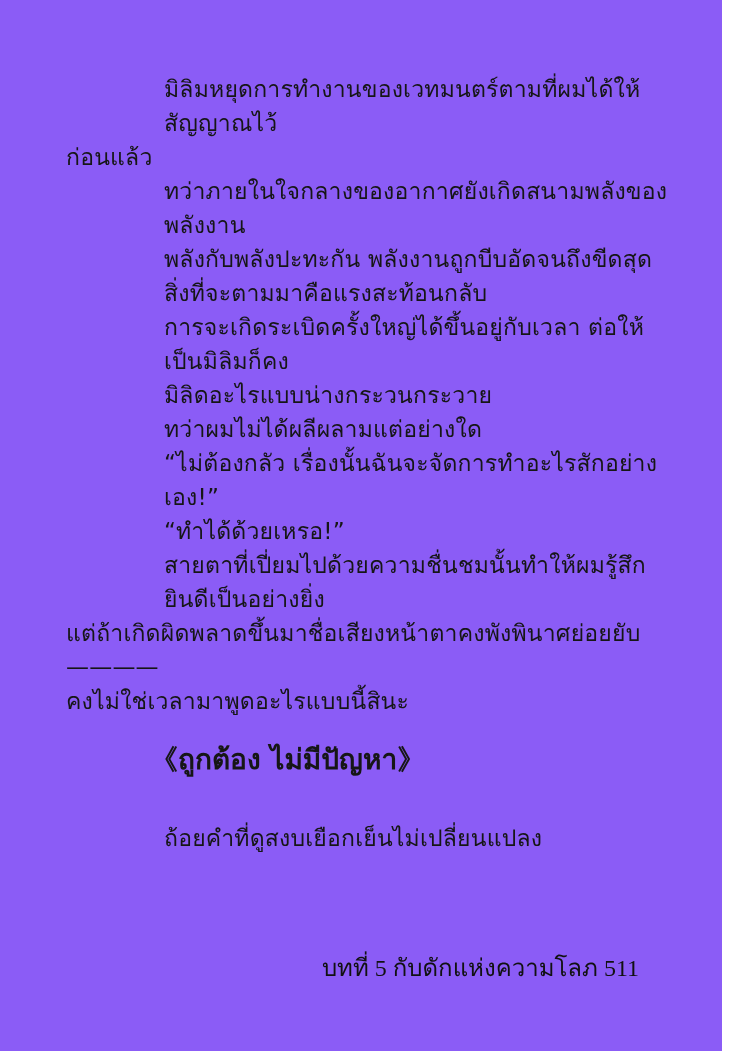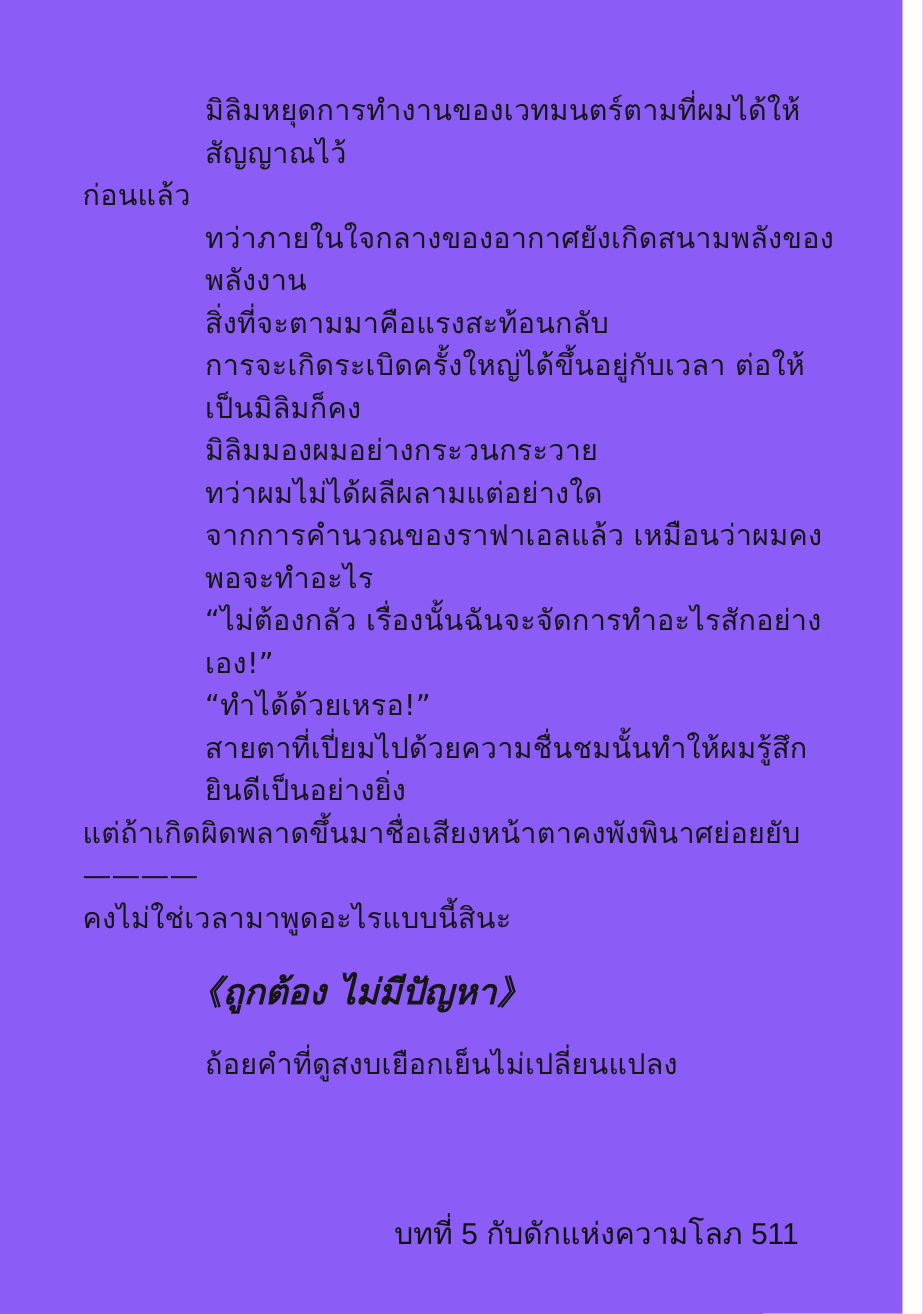--- a/index.html
+++ b/index.html
@@ -26,55 +26,54 @@
   .line {
     line-height: 34px;
     white-space: pre-wrap;
     letter-spacing: 0.2px;
   }
   .indent { padding-left: 98px; }
   .italic { }
   .block-b .line { line-height: 36px; }
   .heading {
     margin-top: 22px;
-    margin-bottom: 20px;
+    margin-bottom: 40px;
     padding-left: 84px;
     font-family: "DejaVu Serif", "Liberation Serif", serif;
     font-weight: bold;
-    font-style: italic;
     font-size: 28px;
     line-height: 40px;
     white-space: pre-wrap;
   }
   .footer {
     position: absolute;
-    top: 972px;
+    top: 952px;
     right: 83px;
-    font-family: Liberation Sans, sans-serif;
+    font-family: Liberation Serif, serif;
     font-size: 24px;
     line-height: 32px;
     color: #111111;
     white-space: pre-wrap;
   }
 </style>
 </head>
 <body>
 
 <div class="page">
 
   <div class="textblock">
 
     <div class="line indent">มิลิมหยุดการทำงานของเวทมนตร์ตามที่ผมได้ให้สัญญาณไว้</div>
     <div class="line">ก่อนแล้ว</div>
     <div class="line indent">ทว่าภายในใจกลางของอากาศยังเกิดสนามพลังของพลังงาน</div>
+    <div class="line indent">พลังกับพลังปะทะกัน พลังงานถูกบีบอัดจนถึงขีดสุด</div>
     <div class="line indent">สิ่งที่จะตามมาคือแรงสะท้อนกลับ</div>
     <div class="line indent">การจะเกิดระเบิดครั้งใหญ่ได้ขึ้นอยู่กับเวลา ต่อให้เป็นมิลิมก็คง</div>
-    <div class="line indent">มิลิมมองผมอย่างกระวนกระวาย</div>
+    <div class="line indent">มิลิดอะไรแบบน่างกระวนกระวาย</div>
     <div class="line indent">ทว่าผมไม่ได้ผลีผลามแต่อย่างใด</div>
-    <div class="line indent">จากการคำนวณของราฟาเอลแล้ว เหมือนว่าผมคงพอจะทำอะไร</div>
     <div class="line indent italic">“ไม่ต้องกลัว เรื่องนั้นฉันจะจัดการทำอะไรสักอย่างเอง!”</div>
     <div class="line indent italic">“ทำได้ด้วยเหรอ!”</div>
     <div class="line indent">สายตาที่เปี่ยมไปด้วยความชื่นชมนั้นทำให้ผมรู้สึกยินดีเป็นอย่างยิ่ง</div>
     <div class="line">แต่ถ้าเกิดผิดพลาดขึ้นมาชื่อเสียงหน้าตาคงพังพินาศย่อยยับ————</div>
     <div class="line">คงไม่ใช่เวลามาพูดอะไรแบบนี้สินะ</div>
 
     <div class="heading">《ถูกต้อง ไม่มีปัญหา》</div>
 
     <div class="block-b">
       <div class="line indent">ถ้อยคำที่ดูสงบเยือกเย็นไม่เปลี่ยนแปลง</div>

